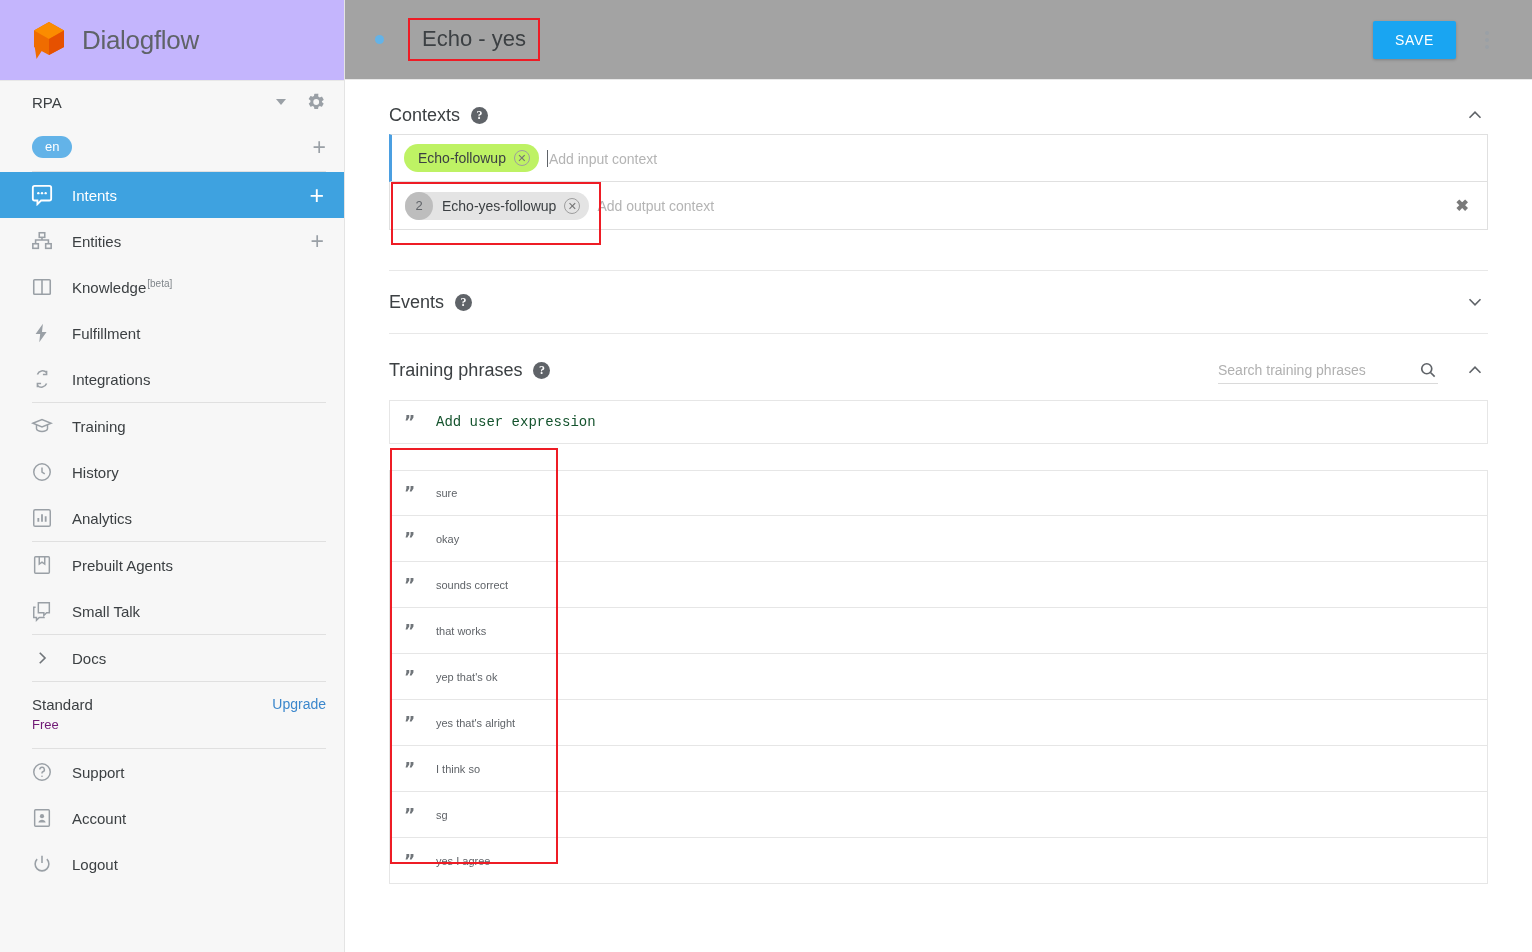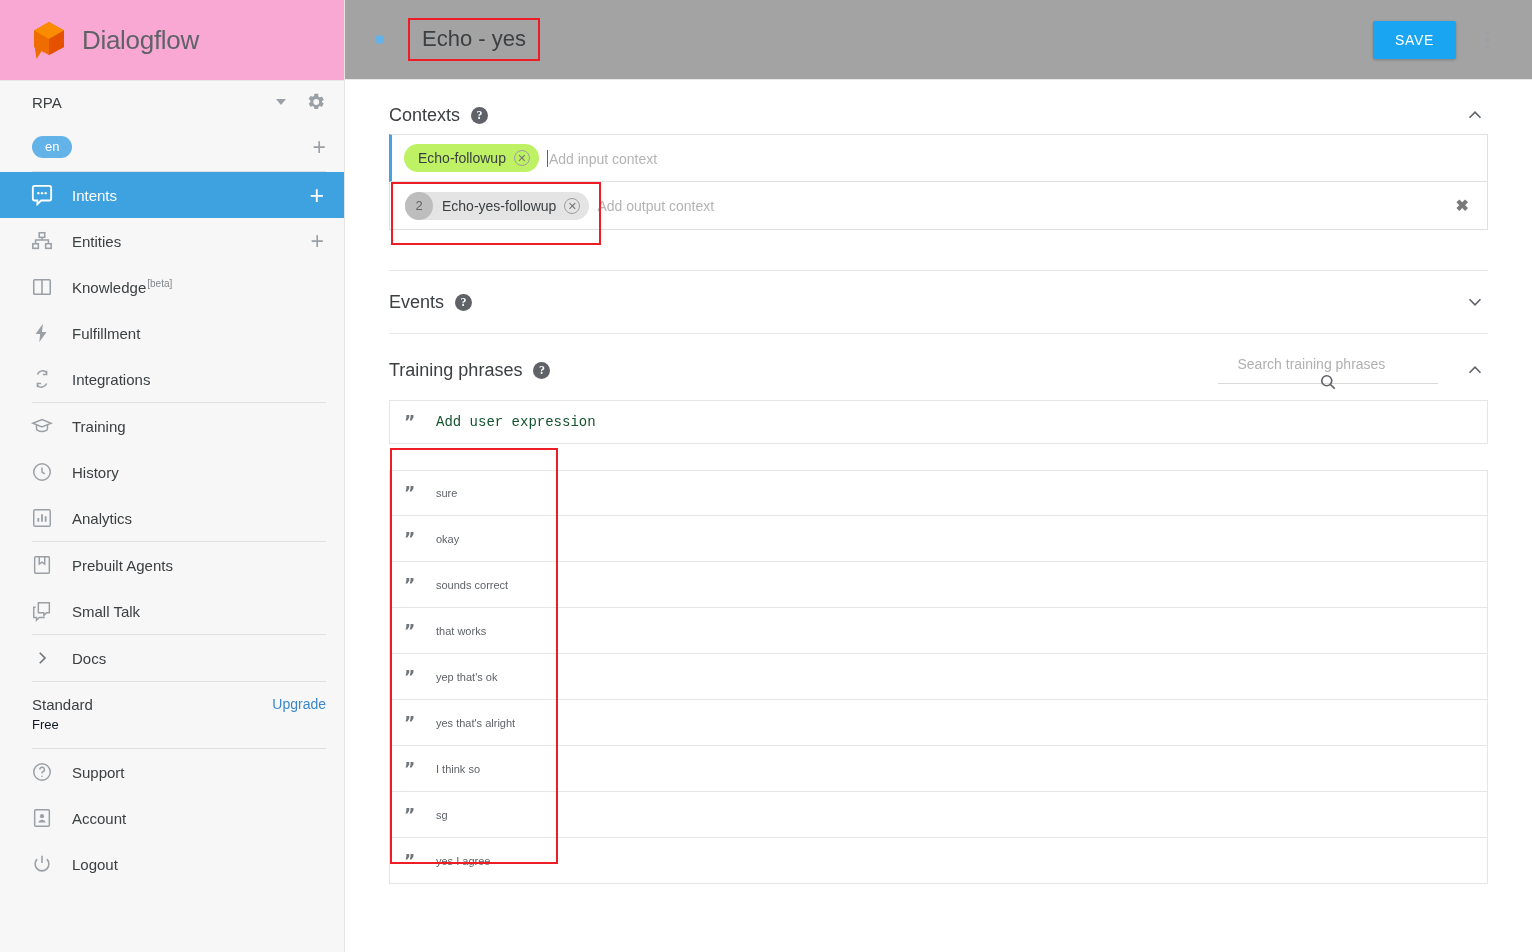--- a/index.html
+++ b/index.html
@@ -15,21 +15,21 @@
     width: 345px; height: 952px; flex: 0 0 345px;
     background: #f7f7f7;
     border-right: 1px solid #e4e4e4;
     display: flex; flex-direction: column;
     position: relative;
   }
   .brand {
     height: 81px; flex: 0 0 81px;
     display: flex; align-items: center;
     padding-left: 27px;
-    background: #f9a8d4;
+    background: #c4b5fd;
     border-bottom: 1px solid #e8e8e8;
   }
   .logo-cube { width: 44px; height: 44px; position: relative; flex: 0 0 44px; }
   .brand-name {
     font-size: 26px; color: #5f6368; letter-spacing: -0.3px;
     margin-left: 11px; font-weight: 400;
   }
 
   .agent-block { padding: 0 18px 0 32px; }
   .agent-row {
@@ -70,21 +70,21 @@
   }
   .nav-item .nav-label { flex: 1; white-space: nowrap; }
   .nav-item.active { background: #3ea2e0; color: #fff; }
   .nav-item.active .nav-icon { color: #fff; }
   .nav-item.active .plus-sign { color: #fff; font-size: 25px; font-weight: 400; }
   .beta-tag { font-size: 10px; color: #80868b; vertical-align: super; margin-left: 1px; }
 
   .plan-block { padding: 12px 18px 14px 32px; display: flex; align-items: flex-start; }
   .plan-texts { flex: 1; }
   .plan-title { font-size: 15px; color: #3c4043; line-height: 21px; }
-  .plan-sub { font-size: 13px; color: #0f172a; line-height: 19px; }
+  .plan-sub { font-size: 13px; color: #701a75; line-height: 19px; }
   .upgrade-link { font-size: 14px; color: #3b87cc; cursor: pointer; padding-top: 2px; }
 
   .docs-chevron { font-size: 17px; color: #70757a; }
 
   
   .main { flex: 1; height: 952px; display: flex; flex-direction: column; background: #fff; }
   .topbar {
     height: 80px; flex: 0 0 80px;
     display: flex; align-items: center;
     padding: 0 28px 0 28px;
@@ -182,21 +182,21 @@
   .anno-box {
     position: absolute; border: 2px solid #ee1c25;
     pointer-events: none; z-index: 20;
   }
 
   .hr-sec { height: 1px; background: #e8e8e8; margin: 0 44px; }
 
   .search-wrap {
     display: flex; align-items: center;
     border-bottom: 1px solid #dadada;
-    width: 220px; margin-right: 24px; height: 28px; flex-direction: column;
+    width: 220px; margin-right: 24px; height: 28px;
   }
   .search-input {
     border: none; outline: none; flex: 1;
     font-size: 14px; color: #3c4043; background: transparent;
     font-family: inherit; padding: 0;
   }
   .search-input::placeholder { color: #b0b0b0; }
   .search-icon-btn { width: 20px; height: 20px; color: #5f6368; cursor: pointer; }
 
   .phrase-table { margin: 0; }

